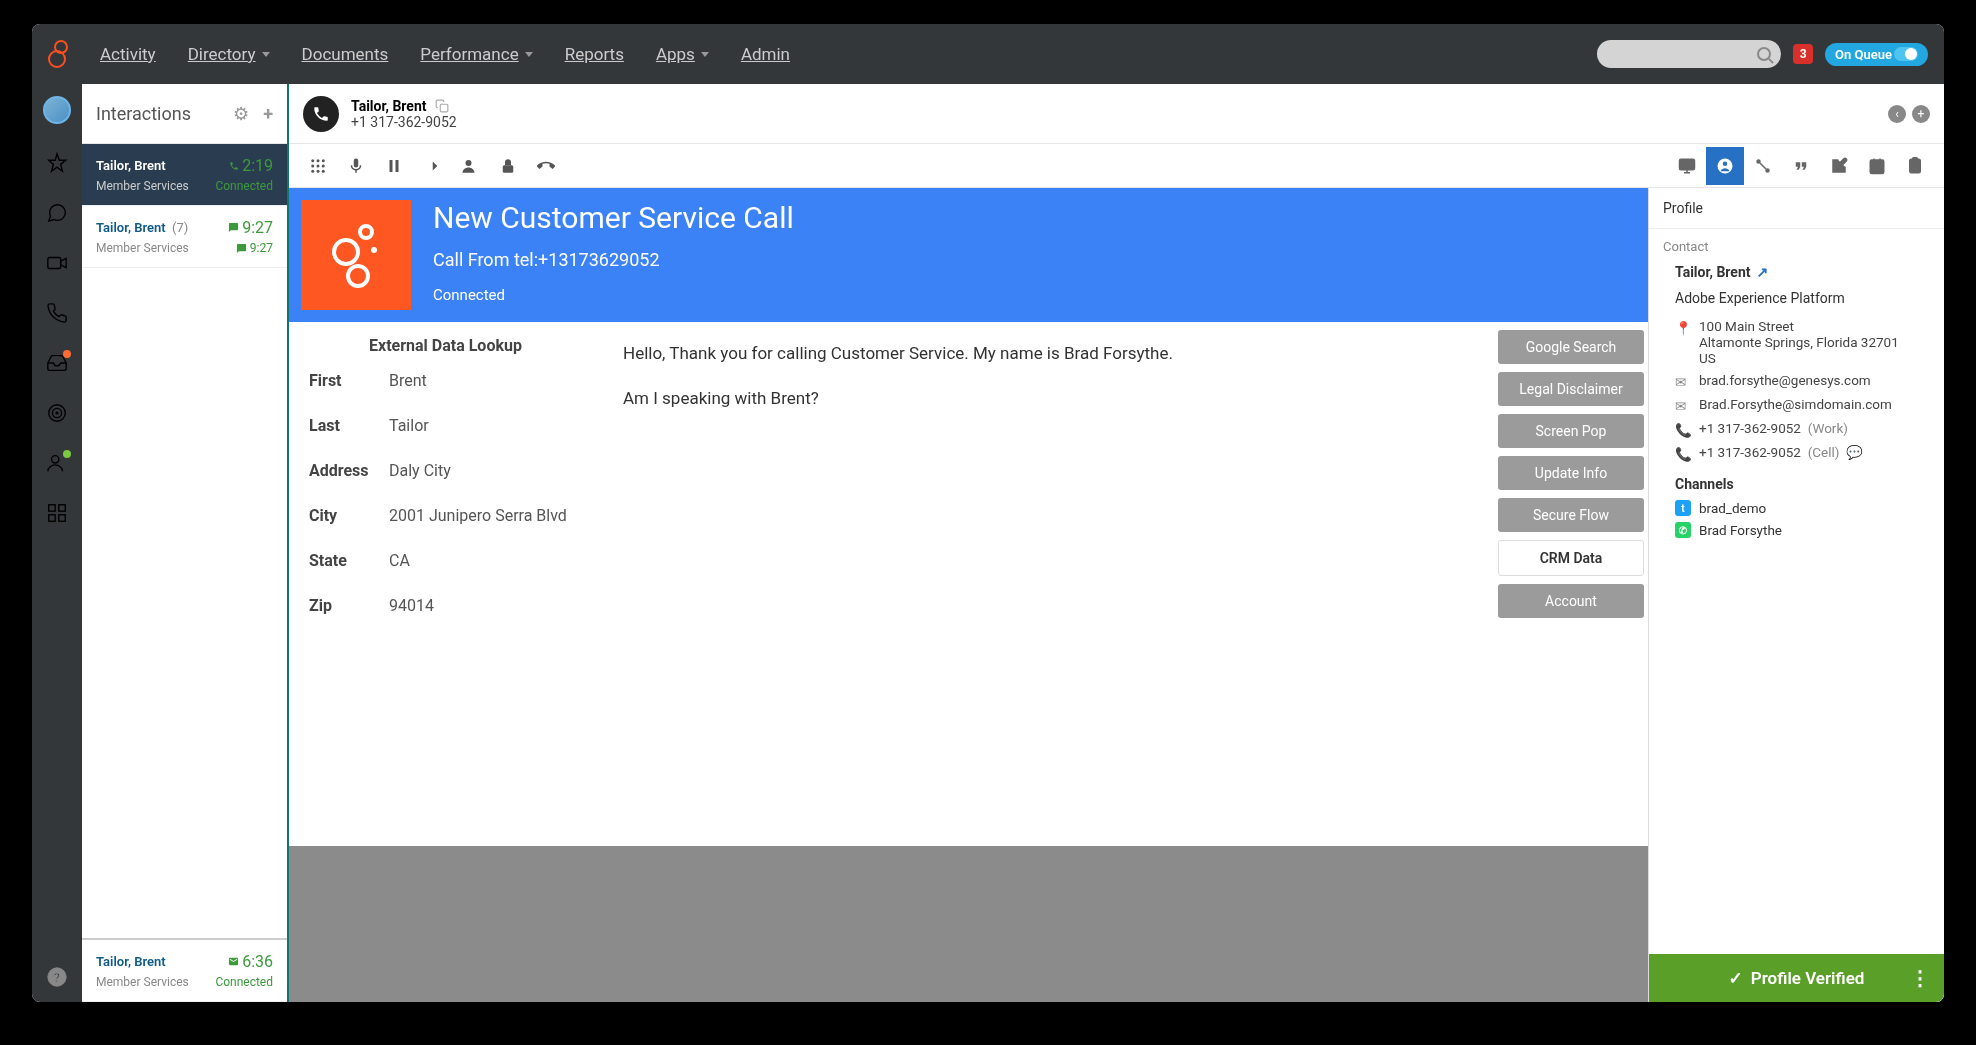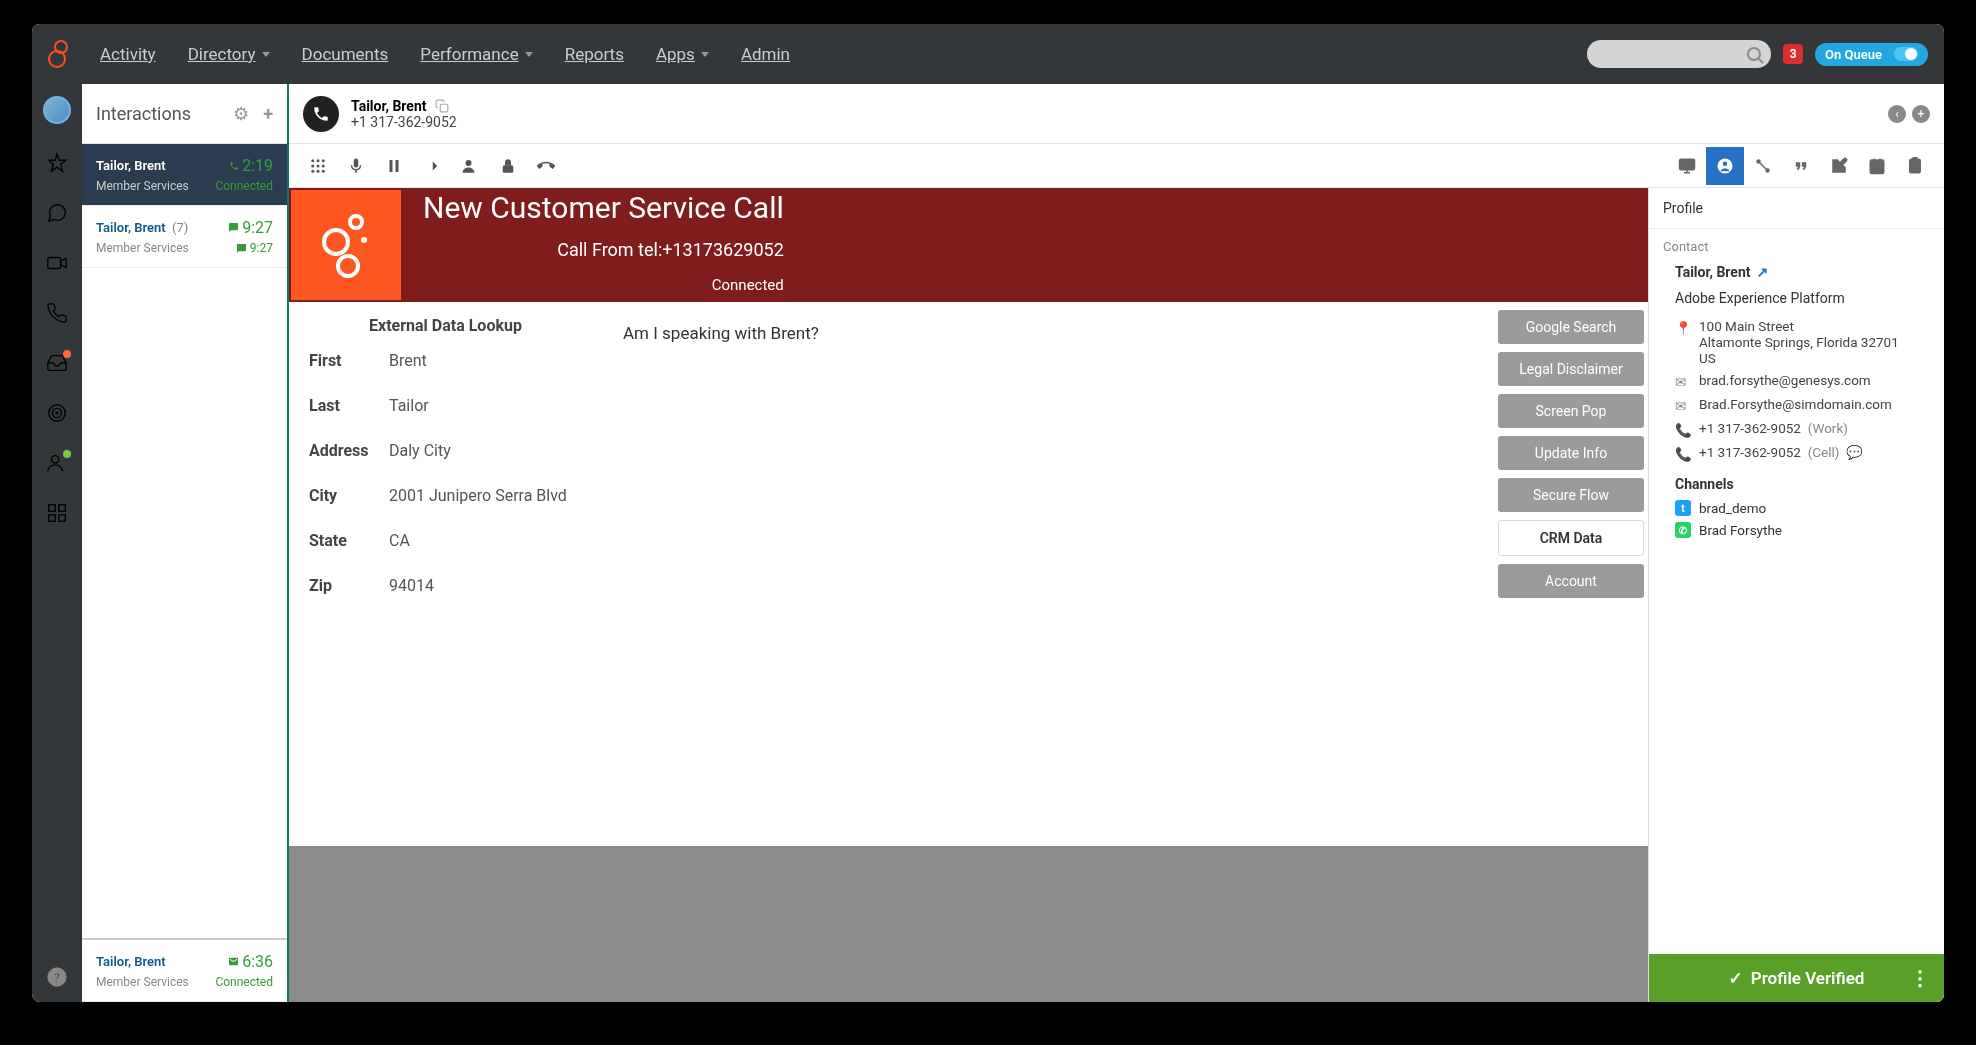--- a/index.html
+++ b/index.html
@@ -10,21 +10,21 @@
 .logo::before { content: ""; position: absolute; width: 10px; height: 10px; border: 2.5px solid #ff4f1f; border-radius: 50%; top: -2px; left: 6px; }
 .logo::after { content: ""; position: absolute; width: 14px; height: 14px; border: 2.5px solid #ff4f1f; border-radius: 50%; bottom: -2px; left: 0px; }
 .topnav { display: flex; gap: 32px; }
 .topnav-item { cursor: pointer; display: flex; align-items: center; gap: 6px; text-decoration: underline; }
 .caret-down { width: 0; height: 0; border-left: 4px solid transparent; border-right: 4px solid transparent; border-top: 5px solid #999; }
 .top-right { margin-left: auto; display: flex; align-items: center; gap: 12px; }
 .search-box { width: 184px; height: 28px; background: #d4d4d4; border-radius: 14px; display: flex; align-items: center; justify-content: flex-end; padding: 0 10px; }
 .search-box .mag { width: 14px; height: 14px; border: 2px solid #888; border-radius: 50%; position: relative; }
 .search-box .mag::after { content: ""; position: absolute; width: 6px; height: 2px; background: #888; transform: rotate(45deg); bottom: -3px; right: -5px; }
 .notif-badge { width: 20px; height: 20px; background: #d9302c; color: #fff; font-size: 12px; font-weight: bold; display: flex; align-items: center; justify-content: center; border-radius: 4px; }
-.queue-toggle { background: #23a7e0; color: #fff; font-size: 13px; font-weight: 600; padding: 4px 10px; border-radius: 14px; display: flex; align-items: center; gap: 12px; }
+.queue-toggle { background: #23a7e0; color: #fff; font-size: 13px; font-weight: 600; padding: 4px 10px; border-radius: 14px; display: flex; align-items: center; gap: 2px; }
 .toggle-sw { width: 24px; height: 14px; background: #4fc4f0; border-radius: 8px; position: relative; }
 .toggle-sw::after { content: ""; position: absolute; width: 12px; height: 12px; background: #fff; border-radius: 50%; top: 1px; right: 1px; }
 .main { flex: 1; display: flex; overflow: hidden; }
 .leftrail { width: 50px; background: #33373a; display: flex; flex-direction: column; align-items: center; padding-top: 12px; gap: 28px; }
 .avatar { width: 28px; height: 28px; border-radius: 50%; background: linear-gradient(135deg, #7eb3d5, #4a90c5); border: 2px solid #6fb4e8; }
 .rail-icon { width: 22px; height: 22px; fill: #888; stroke: #888; cursor: pointer; position: relative; }
 .rail-icon.active { fill: #aaa; stroke: #aaa; }
 .rail-dot { position: absolute; width: 8px; height: 8px; background: #ff6b35; border-radius: 50%; top: -2px; right: -3px; }
 .rail-icon.green-dot .rail-dot { background: #7ac943; }
 .leftrail .spacer { flex: 1; }
@@ -52,21 +52,21 @@
 .circle-btn { width: 18px; height: 18px; background: #888; border-radius: 50%; display: flex; align-items: center; justify-content: center; color: #fff; font-size: 12px; cursor: pointer; }
 .call-toolbar { height: 44px; background: #fff; border-bottom: 1px solid #e5e5e5; display: flex; align-items: center; padding: 0 10px; }
 .tool-btn { width: 38px; height: 38px; display: flex; align-items: center; justify-content: center; cursor: pointer; color: #555; }
 .tool-btn svg { width: 18px; height: 18px; fill: currentColor; }
 .tool-right { margin-left: auto; display: flex; }
 .tool-tab { width: 38px; height: 38px; display: flex; align-items: center; justify-content: center; cursor: pointer; color: #666; }
 .tool-tab.active { background: #2671c4; color: #fff; }
 .tool-tab svg { width: 18px; height: 18px; fill: currentColor; }
 .content-body { flex: 1; display: flex; overflow: hidden; }
 .center-col { flex: 1; display: flex; flex-direction: column; overflow: hidden; }
-.call-banner { background: #7f1d1d; padding: 2px; display: flex; gap: 22px; align-items: flex-start; text-align: right; }
+.call-banner { background: #3b82f6; padding: 12px; display: flex; gap: 22px; align-items: flex-start; }
 .banner-logo { width: 110px; height: 110px; background: #ff5722; display: flex; align-items: center; justify-content: center; position: relative; }
 .banner-logo svg { width: 60px; height: 70px; }
 .banner-text h1 { color: #fff; font-size: 30px; font-weight: 400; margin-bottom: 14px; }
 .banner-text .sub { color: #fff; font-size: 18px; margin-bottom: 16px; }
 .banner-text .stat { color: #fff; font-size: 15px; }
 .data-area { flex: 1; display: flex; background: #fff; overflow: hidden; }
 .data-lookup { width: 320px; padding: 14px 14px 8px 20px; font-size: 16px; color: #444; }
 .data-lookup .section-title { font-weight: 700; margin-bottom: 16px; margin-left: 60px; }
 .data-row { display: flex; margin-bottom: 26px; }
 .data-row .label { width: 80px; font-weight: 700; }
@@ -385,20 +385,21 @@
                     <span class="label">State</span>
                     <span class="value">CA</span>
                   </div>
                   <div class="data-row">
                     <span class="label">Zip</span>
                     <span class="value">94014</span>
                   </div>
                 </div>
             </div>
             <div class="script-col">
+              <p>Hello, Thank you for calling Customer Service. My name is Brad Forsythe.</p>
               <p>Am I speaking with Brent?</p>
             </div>
             <div class="actions-col" id="actions-col">
                 <div class="action-btn">Google Search</div>
                 <div class="action-btn">Legal Disclaimer</div>
                 <div class="action-btn">Screen Pop</div>
                 <div class="action-btn">Update Info</div>
                 <div class="action-btn">Secure Flow</div>
                 <div class="action-btn white">CRM Data</div>
                 <div class="action-btn">Account</div>

